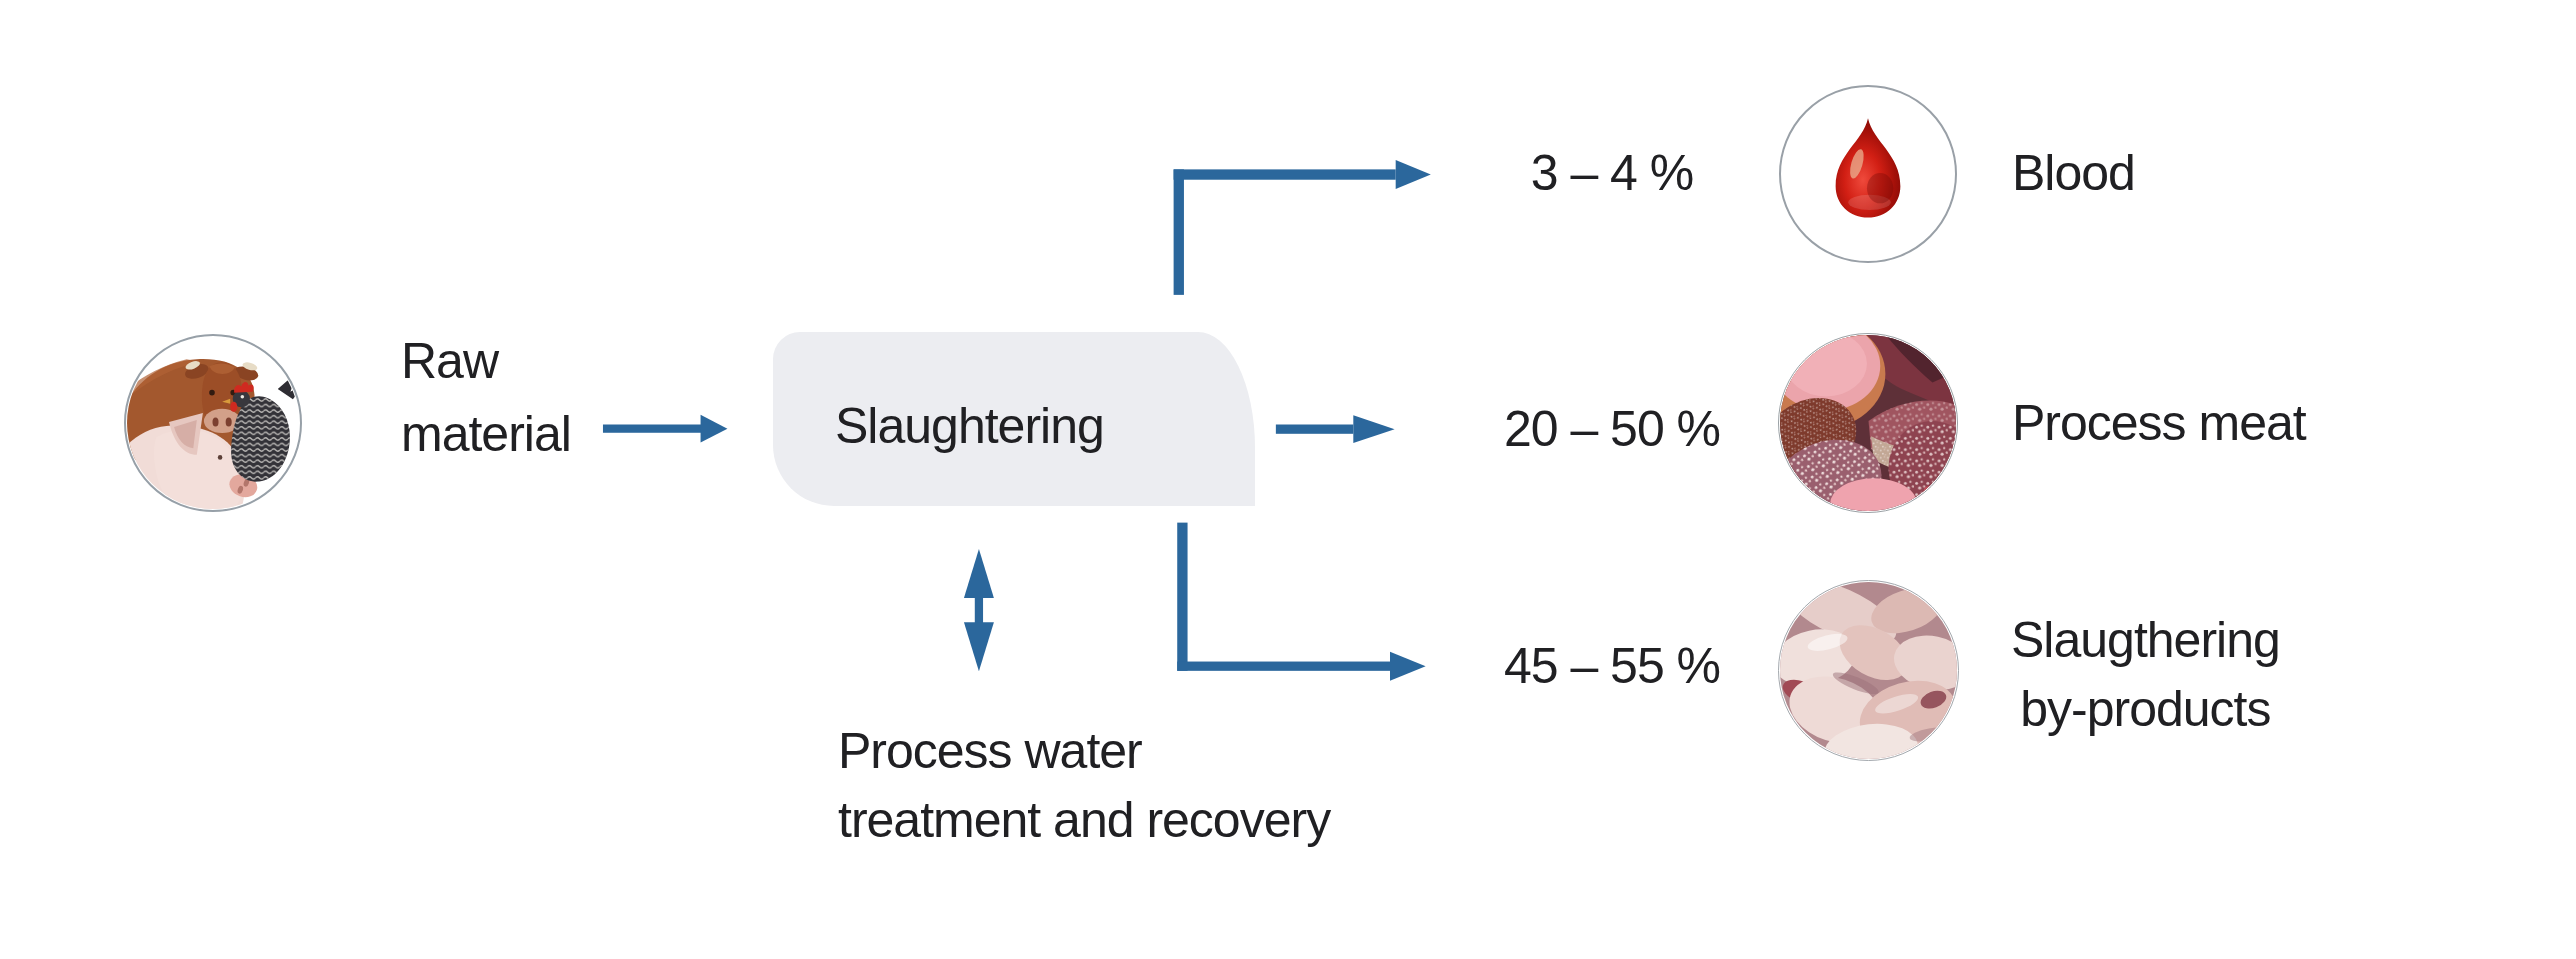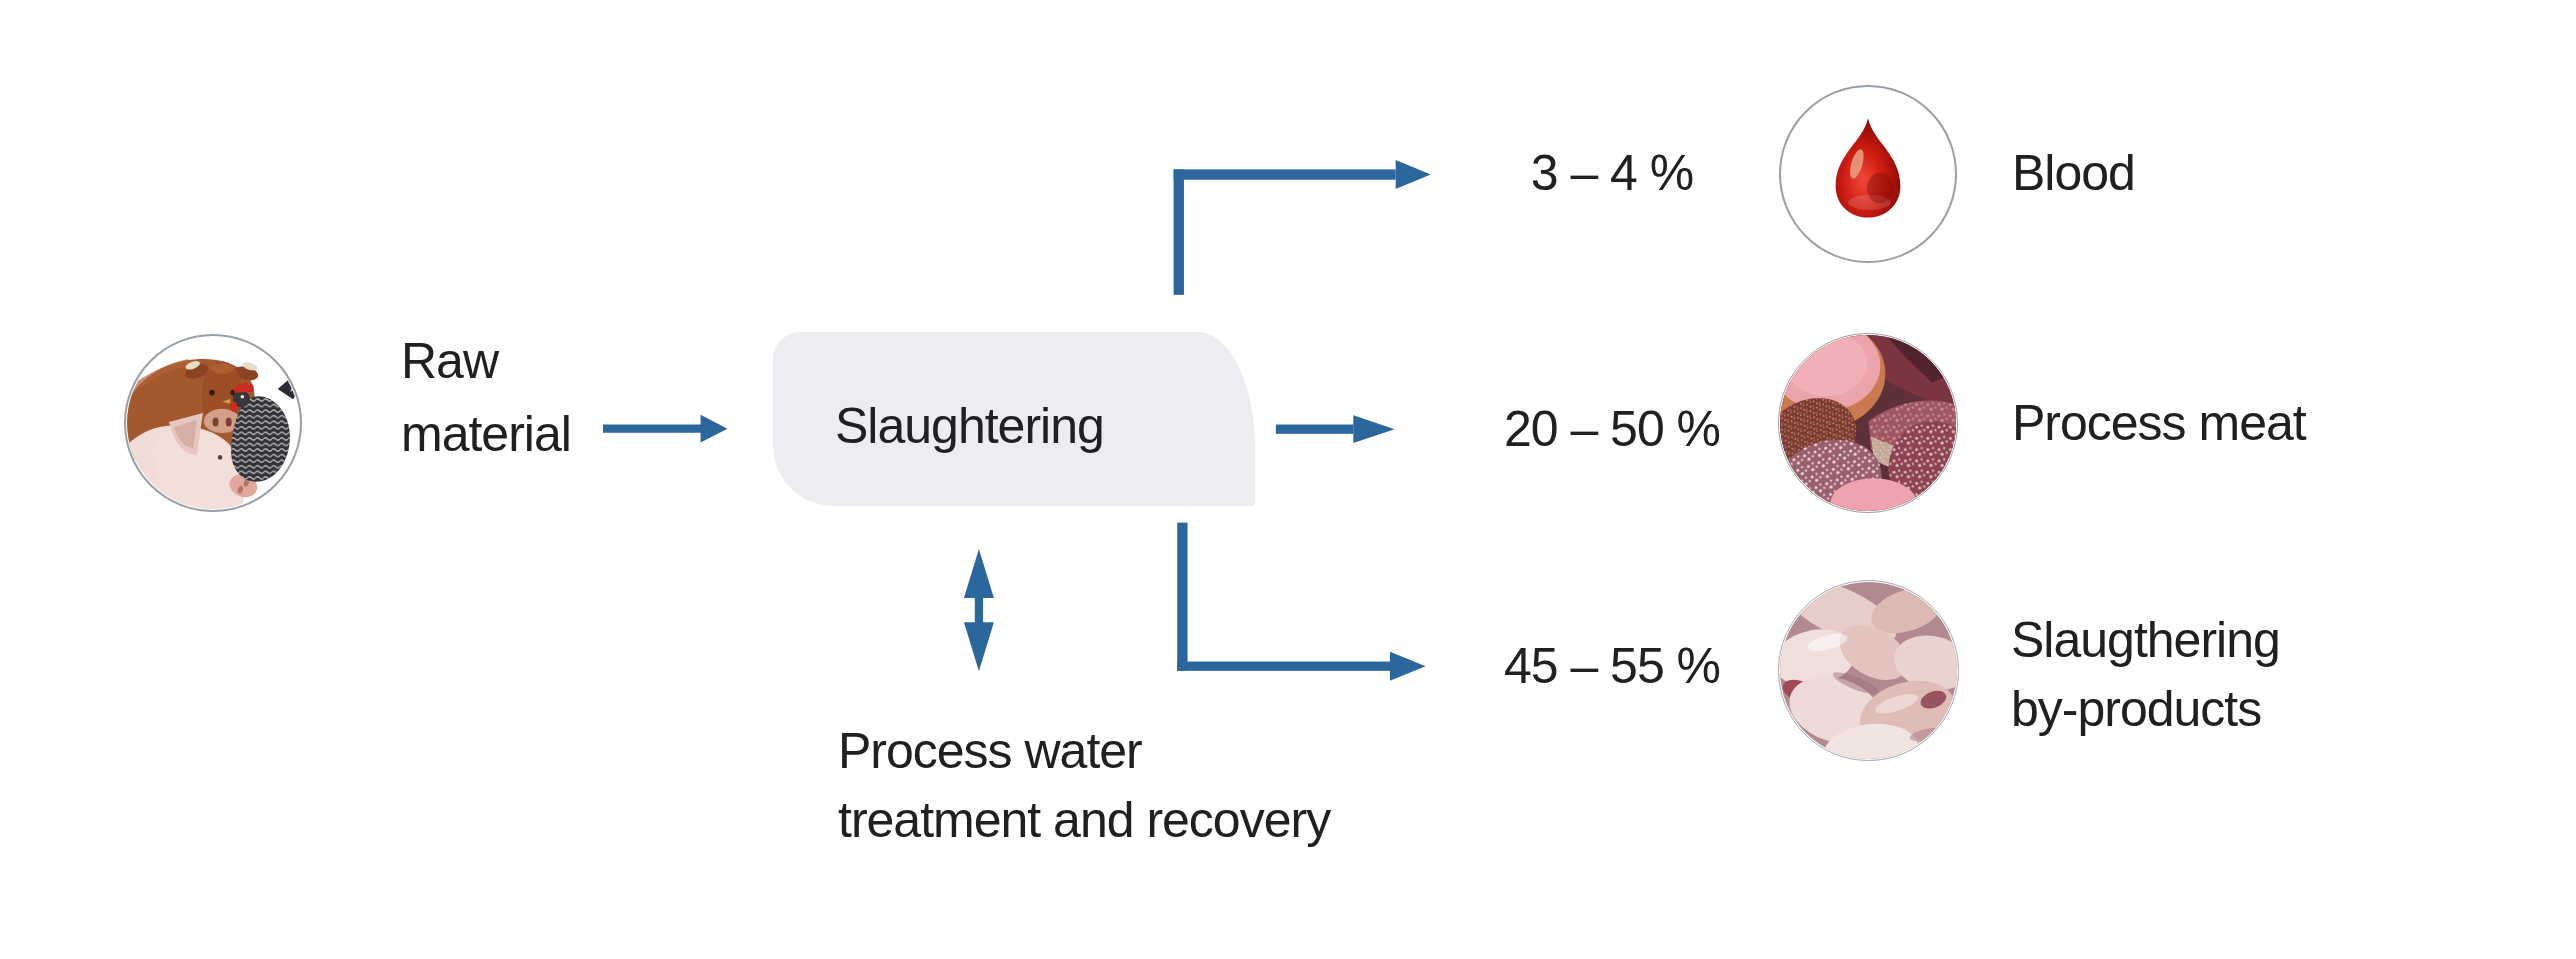--- a/index.html
+++ b/index.html
@@ -50,21 +50,21 @@
   
   .pct{width:362px;text-align:center;}
   .pct-blood{left:1431px;top:137px;}
   .pct-meat{left:1431px;top:393px;}
   .pct-byp{left:1431px;top:630px;}
   .blood-circle{left:1779px;top:85px;width:178px;height:178px;border:2.1px solid #99a0a7;}
   .meat-circle{left:1778px;top:333px;width:180px;height:180px;border:1.5px solid #9aa1a5;}
   .byp-circle{left:1778px;top:580px;width:181px;height:181px;border:1.5px solid #a3a8ad;}
   .lbl-blood{left:2012px;top:137px;}
   .lbl-meat{left:2012px;top:387px;}
-  .lbl-byp{left:2011px;top:606px;line-height:69px;}
+  .lbl-byp{left:2011px;top:606px;line-height:69px;text-align:center;}
   
   .pw-label{left:838px;top:717px;line-height:69px;}
   .blue{fill:var(--accent-blue);}
 </style>
 </head>
 <body>
 
 <div class="canvas">
 
   <svg class="layer" viewBox="0 0 4987 1857" aria-hidden="true">

